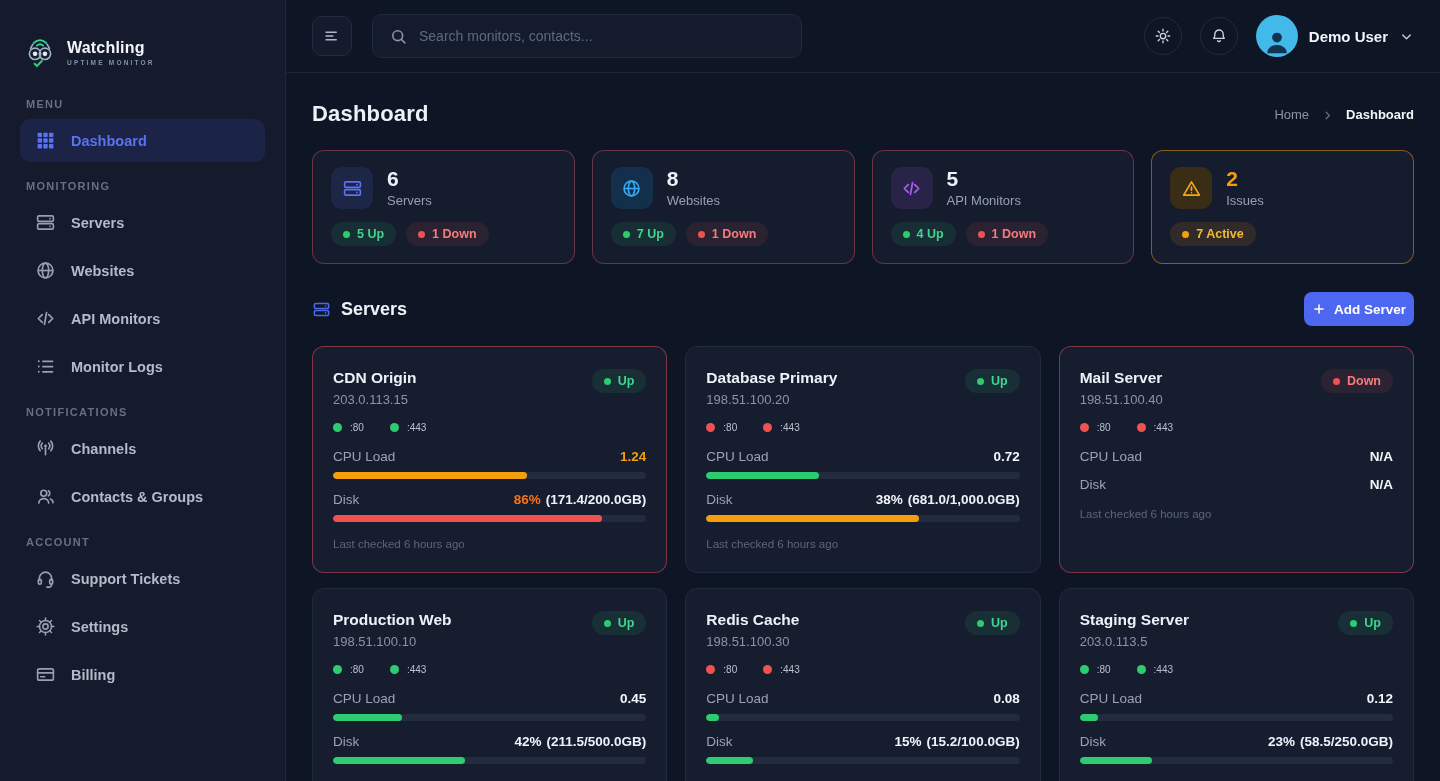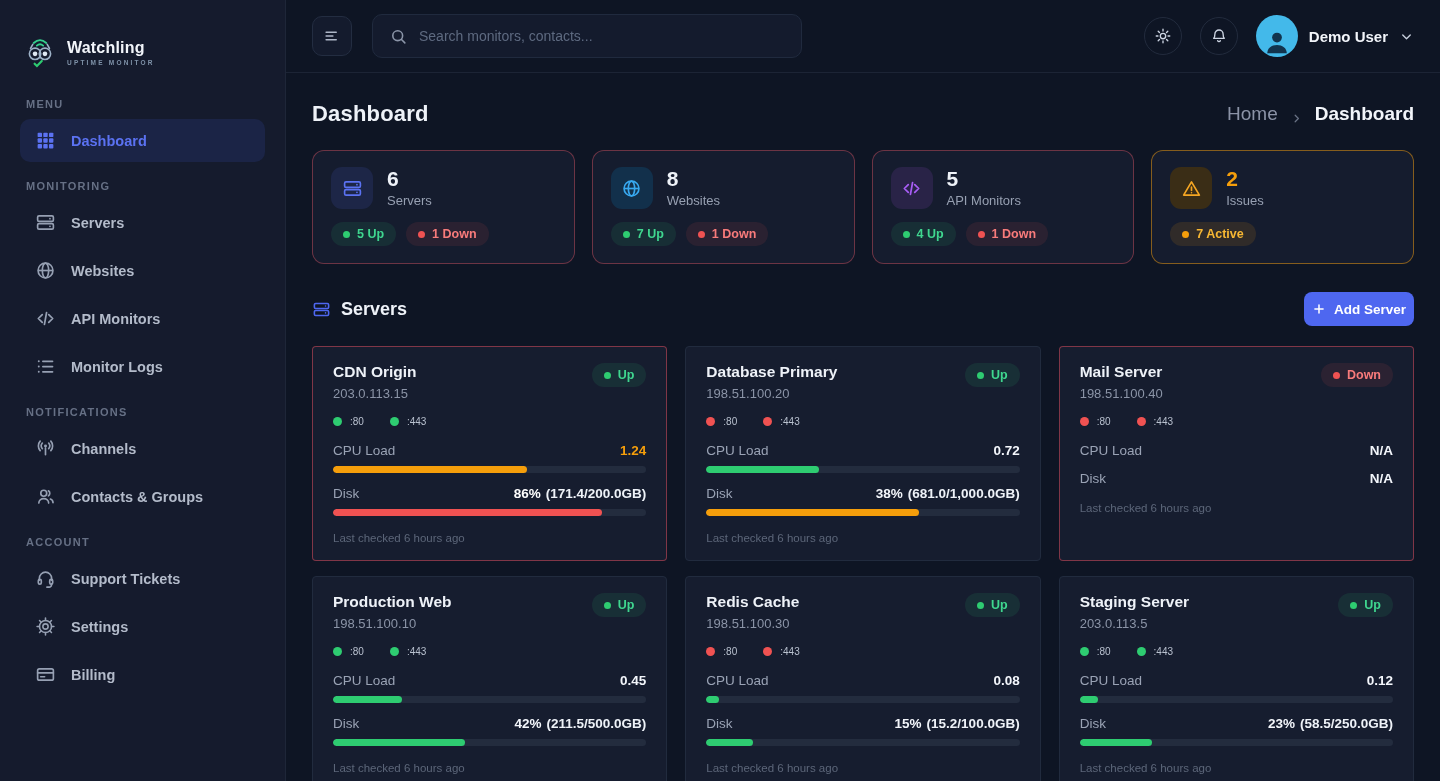--- a/index.html
+++ b/index.html
@@ -38,21 +38,21 @@
     color:#cdd5e3; display:flex; align-items:center; justify-content:center; cursor:pointer; }
   .user-chip { display:flex; align-items:center; gap:11px; cursor:pointer; }
   .avatar { width:42px; height:42px; border-radius:50%; background:#43b9ea; color:#12344e;
     display:flex; align-items:flex-end; justify-content:center; overflow:hidden; }
   .user-name { font-size:15px; font-weight:800; color:#f2f5fa; }
   .chev { color:#c7cfdd; display:flex; }
   
   .content { padding:28px 26px 0; flex:1; overflow:hidden; }
   .title-row { display:flex; align-items:center; justify-content:space-between; margin-bottom:23px; }
   .page-title { font-size:22px; font-weight:800; letter-spacing:.2px; }
-  .crumbs { display:flex; align-items:flex-end; gap:12px; font-size:19px; }
+  .crumbs { display:flex; align-items:flex-end; gap:12px; font-size:13px; }
   .crumb-link { color:#8b93a7; cursor:pointer; }
   .crumb-sep { color:#6a7386; display:flex; }
   .crumb-cur { color:#f2f5fa; font-weight:800; }
   
   .stats-row { display:grid; grid-template-columns:repeat(4,1fr); gap:17px; margin-bottom:28px; }
   .stat-card { background:#151c2e; border:1px solid #242d41; border-radius:12px; padding:16px 18px;
     height:114px; cursor:pointer; }
   .stat-card.b-danger { border-color:rgba(229,85,99,.42); }
   .stat-card.b-warning { border-color:rgba(245,158,11,.5); }
   .stat-top { display:flex; align-items:center; gap:14px; }
@@ -71,21 +71,21 @@
   .pill-down { background:rgba(240,82,82,.10); color:#f87b7b; }  .pill-down .dot { background:#f05252; }
   .pill-active { background:rgba(245,158,11,.12); color:#f7b733;} .pill-active .dot { background:#f59e0b; }
   
   .section-head { display:flex; align-items:center; justify-content:space-between; margin:0 0 20px; }
   .section-title { display:flex; align-items:center; gap:10px; font-size:18px; font-weight:800; }
   .section-title .i { color:#4e67f0; }
   .add-btn { background:#4e67f0; color:#fff; border:none; border-radius:8px; height:34px; padding:0 8px;
     font-size:13.5px; font-weight:700; display:flex; align-items:center; gap:8px; cursor:pointer;
     font-family:"Liberation Sans",sans-serif; }
   .server-grid { display:grid; grid-template-columns:repeat(3,1fr); column-gap:18px; row-gap:15px; }
-  .scard { background:#161d2f; border:1px solid #212b3e; border-radius:4px; padding:16px 20px;
+  .scard { background:#161d2f; border:1px solid #212b3e; border-radius:12px; padding:22px 20px;
     min-height:206px; cursor:pointer; }
   .scard.alert { border-color:rgba(233,80,95,.5); }
   .scard-top { display:flex; justify-content:space-between; align-items:flex-start; }
   .sname { font-size:15.5px; font-weight:800; }
   .sip { font-size:13px; color:#8b94a7; margin-top:5px; }
   .ports { display:flex; gap:26px; margin:15px 0 16px; }
   .port { display:flex; align-items:center; gap:8px; font-size:10px; color:#b9c1cf; }
   .pdot { width:9px; height:9px; border-radius:50%; }
   .pdot.up { background:#2ecc71; } .pdot.down { background:#f05252; }
   .mrow { display:flex; justify-content:space-between; align-items:baseline; font-size:13.5px; }
@@ -469,21 +469,21 @@
               <span class="mlabel">CPU Load</span>
               <span class="mval"><span style="color: rgb(245, 158, 11);">1.24</span></span>
             </div>
     <span class="bar" style="display: block;">
               <b style="width: 62%; background: rgb(245, 158, 11);"></b>
             </span>
           </div>
     <div class="metric disk">
       <div class="mrow">
               <span class="mlabel">Disk</span>
-              <span class="mval"><span style="color: #ffffff;">86%</span><span class="detail">(171.4/200.0GB)</span></span>
+              <span class="mval"><span style="color: #f97316;">86%</span><span class="detail">(171.4/200.0GB)</span></span>
             </div>
     <span class="bar" style="display: block;">
               <b style="width: 86%; background: rgb(240, 82, 82);"></b>
             </span>
           </div>
     <div class="sfoot">Last checked 6 hours ago</div>
   </article>
         <article class="scard">
     <div class="scard-top">
       <span>

